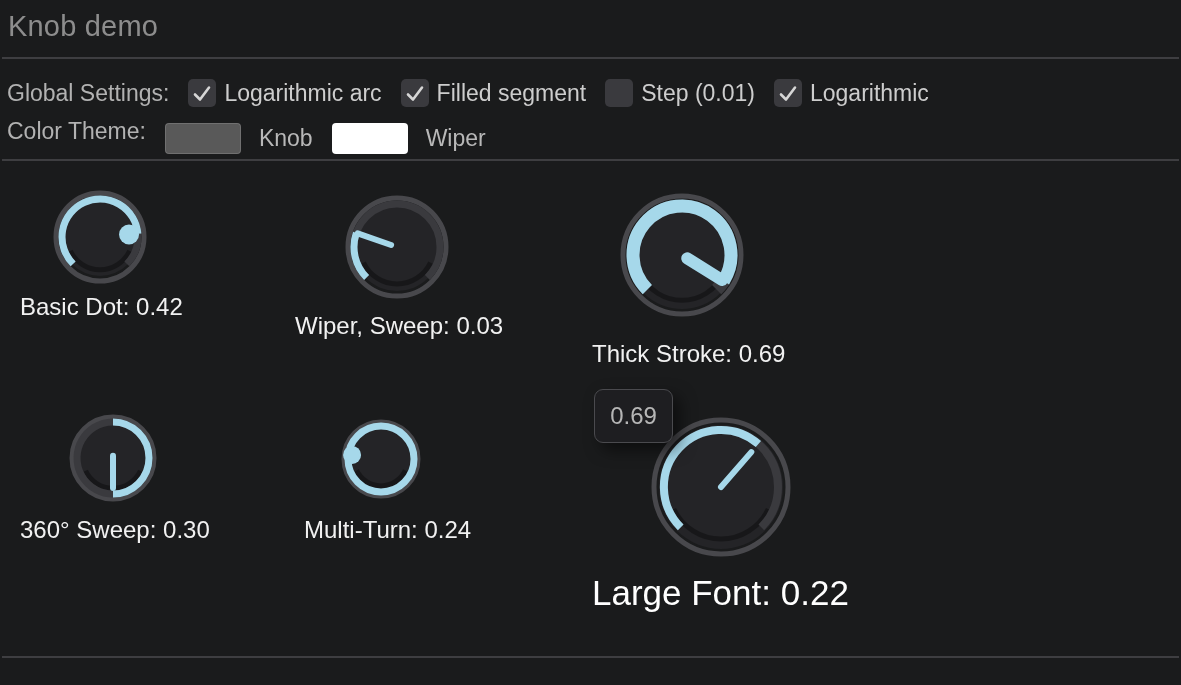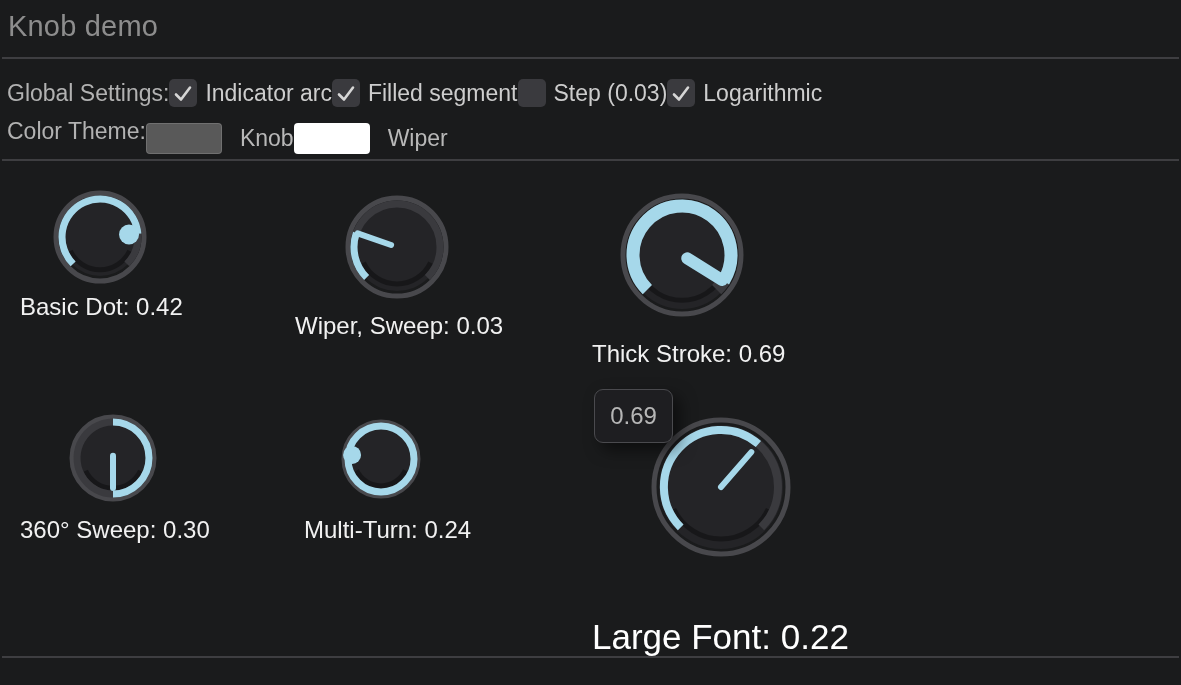--- a/index.html
+++ b/index.html
@@ -9,21 +9,21 @@
     font-family:"Liberation Sans", sans-serif;
     -webkit-font-smoothing:antialiased;
   }
   #window-title{
     position:absolute;left:8px;top:10px;
     font-size:29px;color:#8d8d8d;letter-spacing:0.2px;
   }
   .sep{position:absolute;left:2px;right:2px;height:2px;background:#3e3e41;}
   .settings-row{
     position:absolute;left:7px;display:flex;align-items:center;
-    white-space:nowrap;
+    column-gap:19px;white-space:nowrap;
   }
   .row-label{font-size:23px;color:#b2b2b2;}
   .cb-group{display:flex;align-items:center;column-gap:8px;cursor:pointer;}
   .checkbox{
     width:28px;height:28px;border-radius:5px;background:#3a3a3e;
     display:flex;align-items:center;justify-content:center;flex:0 0 auto;
   }
   .checkbox svg{visibility:hidden;}
   .checkbox.checked svg{visibility:visible;}
   .cb-label{font-size:23px;color:#cdcdcd;}
@@ -32,21 +32,21 @@
     width:76px;height:31px;border-radius:4px;
     border:1px solid rgba(255,255,255,0.14);
     box-sizing:border-box;cursor:pointer;flex:0 0 auto;
   }
   .swatch-label{font-size:23px;color:#b8b8b8;}
   .knob{position:absolute;cursor:grab;}
   .knob-label{
     position:absolute;font-size:24px;color:#f1f1f1;
     white-space:nowrap;line-height:1.15;
   }
-  .knob-label.large{font-size:35px;color:#ffffff;margin-top:44px;}
+  .knob-label.large{font-size:35px;color:#ffffff;}
   .tooltip{
     position:absolute;left:578px;top:389px;width:77px;height:52px;
     background:#1e1e21;border:1px solid #4a4a4e;border-radius:9px;
     box-shadow:7px 7px 16px rgba(0,0,0,0.5);
     display:flex;align-items:center;justify-content:center;
     font-size:24px;color:#b6b6b6;z-index:5;margin-left:16px;
   }
 </style>
 </head>
 <body>
@@ -56,39 +56,39 @@
 
 <div class="settings-row" style="top:77px;height:32px">
   <span class="row-label">Global Settings:</span>
 
   <span class="cb-group">
     <span class="checkbox checked">
         <svg width="28" height="28">
           <polyline points="7,15.5 12,20.5 21,8.5" fill="none" stroke="#d6d6d6" stroke-width="2.6" stroke-linecap="round" stroke-linejoin="round"></polyline>
         </svg>
       </span>
-    <span class="cb-label">Indicator arc</span>
+    <span class="cb-label">Logarithmic arc</span>
   </span>
 
   <span class="cb-group">
     <span class="checkbox checked">
         <svg width="28" height="28">
           <polyline points="7,15.5 12,20.5 21,8.5" fill="none" stroke="#d6d6d6" stroke-width="2.6" stroke-linecap="round" stroke-linejoin="round"></polyline>
         </svg>
       </span>
     <span class="cb-label">Filled segment</span>
   </span>
 
   <span class="cb-group">
     <span class="checkbox">
         <svg width="28" height="28">
           <polyline points="7,15.5 12,20.5 21,8.5" fill="none" stroke="#d6d6d6" stroke-width="2.6" stroke-linecap="round" stroke-linejoin="round"></polyline>
         </svg>
       </span>
-    <span class="cb-label">Step (0.03)</span>
+    <span class="cb-label">Step (0.01)</span>
   </span>
 
   <span class="cb-group">
     <span class="checkbox checked">
         <svg width="28" height="28">
           <polyline points="7,15.5 12,20.5 21,8.5" fill="none" stroke="#d6d6d6" stroke-width="2.6" stroke-linecap="round" stroke-linejoin="round"></polyline>
         </svg>
       </span>
     <span class="cb-label">Logarithmic</span>
   </span>

